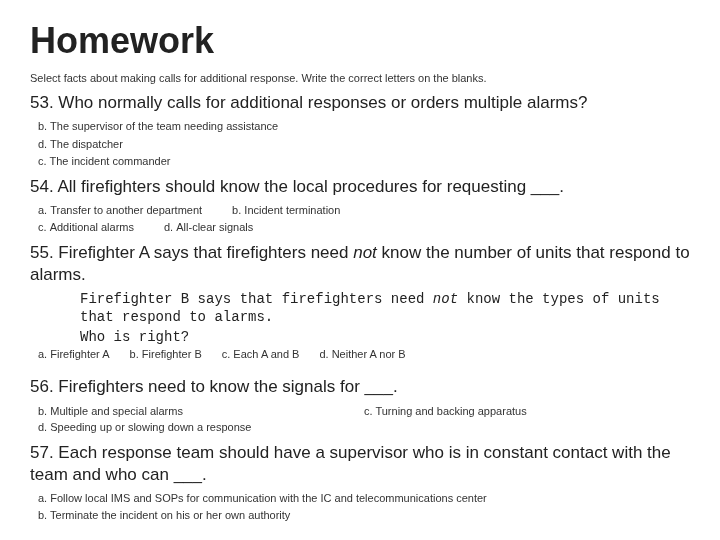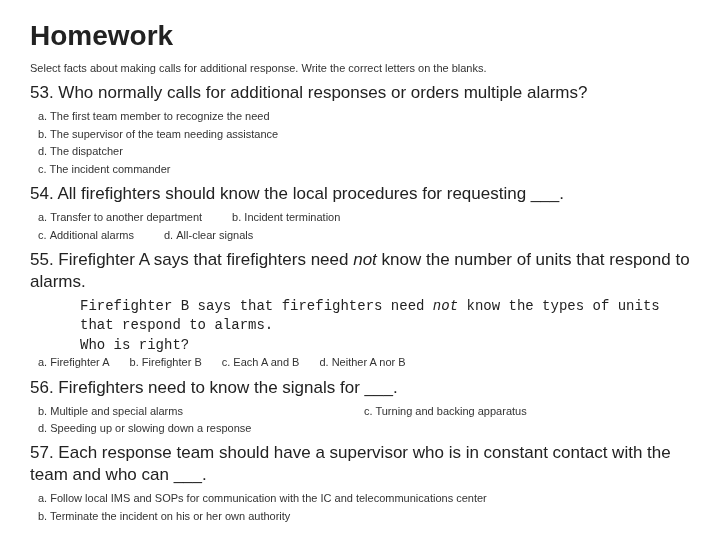--- a/index.html
+++ b/index.html
@@ -4,21 +4,21 @@
   <style>
     * { margin: 0; padding: 0; box-sizing: border-box; }
     body {
       background: #fff;
       font-family: Arial, sans-serif;
       width: 720px;
       min-height: 540px;
       padding: 20px 30px;
     }
     .page-title {
-      font-size: 28px;
+      font-size: 36px;
       font-weight: bold;
       color: #222;
       margin-bottom: 10px;
     }
     .instructions {
       font-size: 11px;
       color: #333;
       margin-bottom: 8px;
     }
     .question-heading {
@@ -50,21 +50,21 @@
     .sub-para {
       font-size: 14px;
       color: #222;
       margin: 2px 0 2px 50px;
       line-height: 1.3;
       font-family: Liberation Mono, monospace;
     }
     .answer-row {
       font-size: 11px;
       color: #333;
-      margin: 2px 0 9px 8px;
+      margin: 2px 0 16px 8px;
       display: flex;
       gap: 20px;
     }
     .section {
       margin-bottom: 4px;
     }
     .options-two-col {
       display: grid;
       grid-template-columns: 1fr 1fr;
       font-size: 11px;
@@ -76,21 +76,20 @@
 </head>
 <body>
 
 <h1 class="page-title">Homework</h1>
 <p class="instructions">Select facts about making calls for additional response. Write the correct letters on the blanks.</p>
 
 <div class="section">
   <div class="question-heading">
     <span>53.</span><span> Who normally calls for additional responses or orders multiple alarms?</span>
   </div>
-  <div class="option-row"><span>a.</span> <span>The first team member to recognize the need</span></div>
   <div class="option-row"><span>b.</span> <span>The supervisor of the team needing assistance</span></div>
   <div class="option-row"><span>d.</span> <span>The dispatcher</span></div>
   <div class="option-row"><span>c.</span> <span>The incident commander</span></div>
 </div>
 
 <div class="section">
   <div class="question-heading">
     <span>54.</span><span> All firefighters should know the local procedures for requesting ___.</span>
   </div>
   <div class="option-inline">

